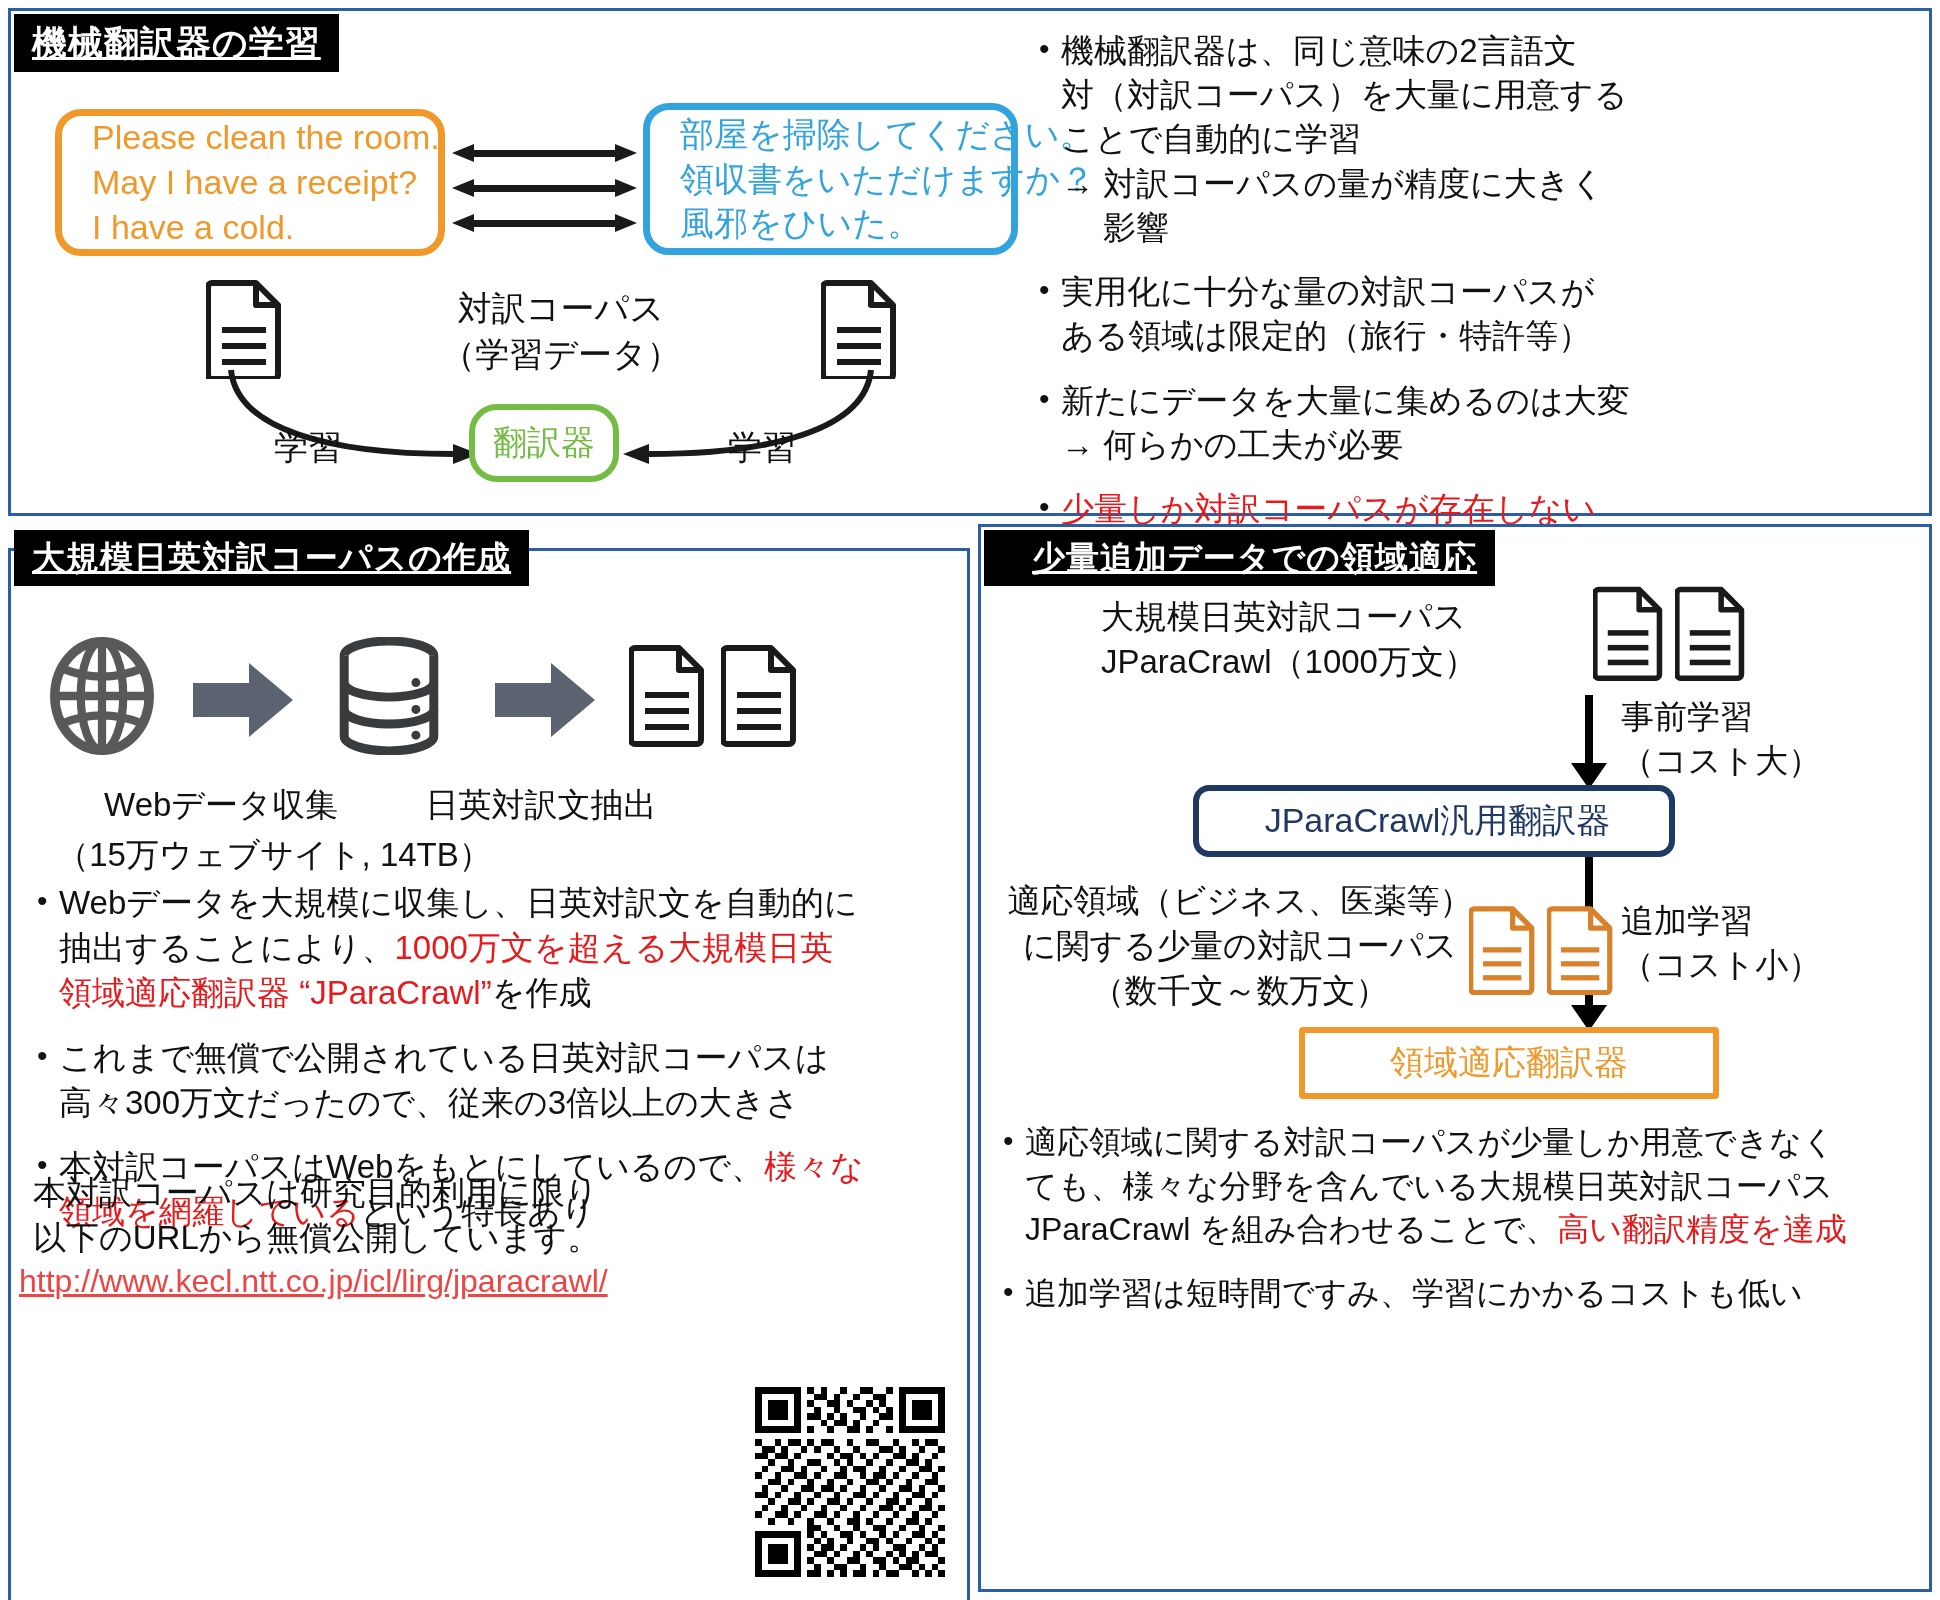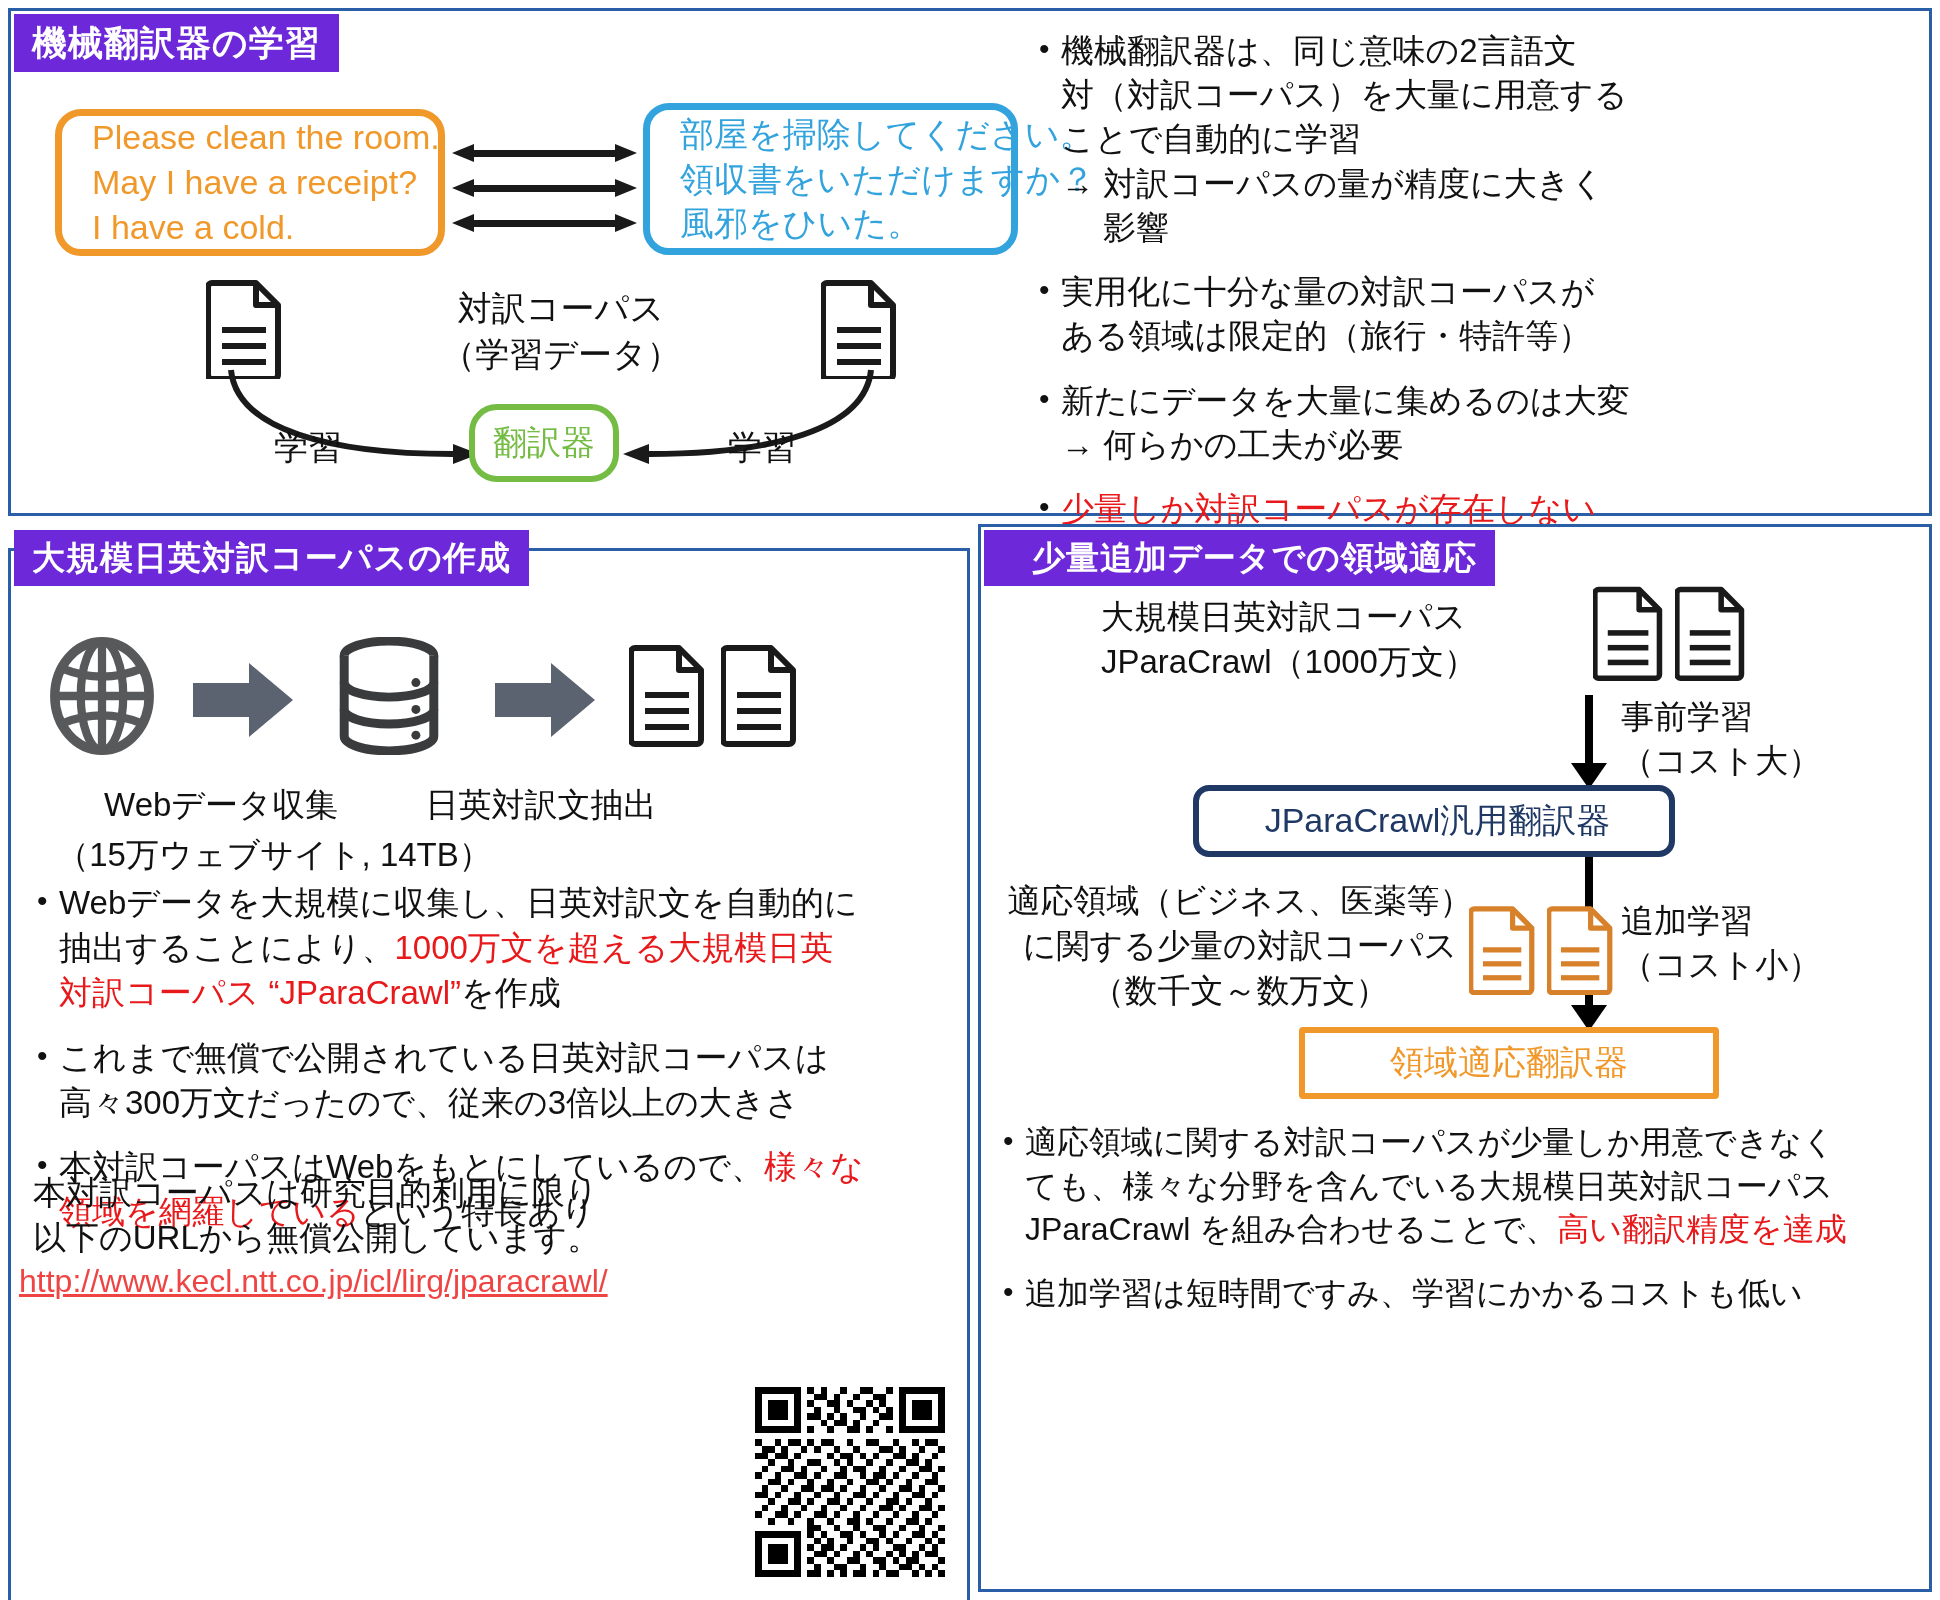--- a/index.html
+++ b/index.html
@@ -4,23 +4,23 @@
 <style>
   html,body{margin:0;padding:0;background:#ffffff;}
   body{
     width:1940px;height:1600px;position:relative;
     font-family:"Liberation Sans","DejaVu Sans",sans-serif;
     color:#111;
     -webkit-font-smoothing:antialiased;
   }
   .panel{position:absolute;border:3px solid #2a5fa8;box-sizing:border-box;background:#fff;}
   .panel-title{
-    position:absolute;background:#6d28d9;color:#fff;font-weight:bold;
+    position:absolute;background:#000000;color:#fff;font-weight:bold;
     letter-spacing:1px;white-space:nowrap;display:flex;align-items:center;
-    padding:0 18px;box-sizing:border-box;
+    padding:0 18px;box-sizing:border-box;text-decoration:underline;
   }
   
   #panel-top{left:8px;top:8px;width:1924px;height:508px;}
   #title-top{left:14px;top:14px;height:58px;font-size:35px;}
   .bubble{
     position:absolute;border-radius:26px;box-sizing:border-box;
     display:flex;flex-direction:column;justify-content:center;
     padding:24px 30px;
   }
   .bubble .line{line-height:1.32;white-space:nowrap;}
@@ -234,21 +234,21 @@
   <div id="bl-caption-1">Webデータ収集</div>
   <div id="bl-caption-2">日英対訳文抽出</div>
   <div id="bl-caption-sub">（15万ウェブサイト, 14TB）</div>
 
   <div id="bl-bullets">
     <div class="bullet">
       <div class="dot">•</div>
       <div class="btxt">
         <div><span>Webデータを大規模に収集し、日英対訳文を自動的に</span></div>
         <div><span>抽出することにより、</span><span class="red">1000万文を超える大規模日英</span></div>
-        <div><span class="red">対訳コーパス “JParaCrawl”</span><span>を作成</span></div>
+        <div><span class="red">領域適応翻訳器 “JParaCrawl”</span><span>を作成</span></div>
       </div>
     </div>
     <div class="bullet">
       <div class="dot">•</div>
       <div class="btxt">
         <div>これまで無償で公開されている日英対訳コーパスは</div>
         <div>高々300万文だったので、従来の3倍以上の大きさ</div>
       </div>
     </div>
     <div class="bullet">

